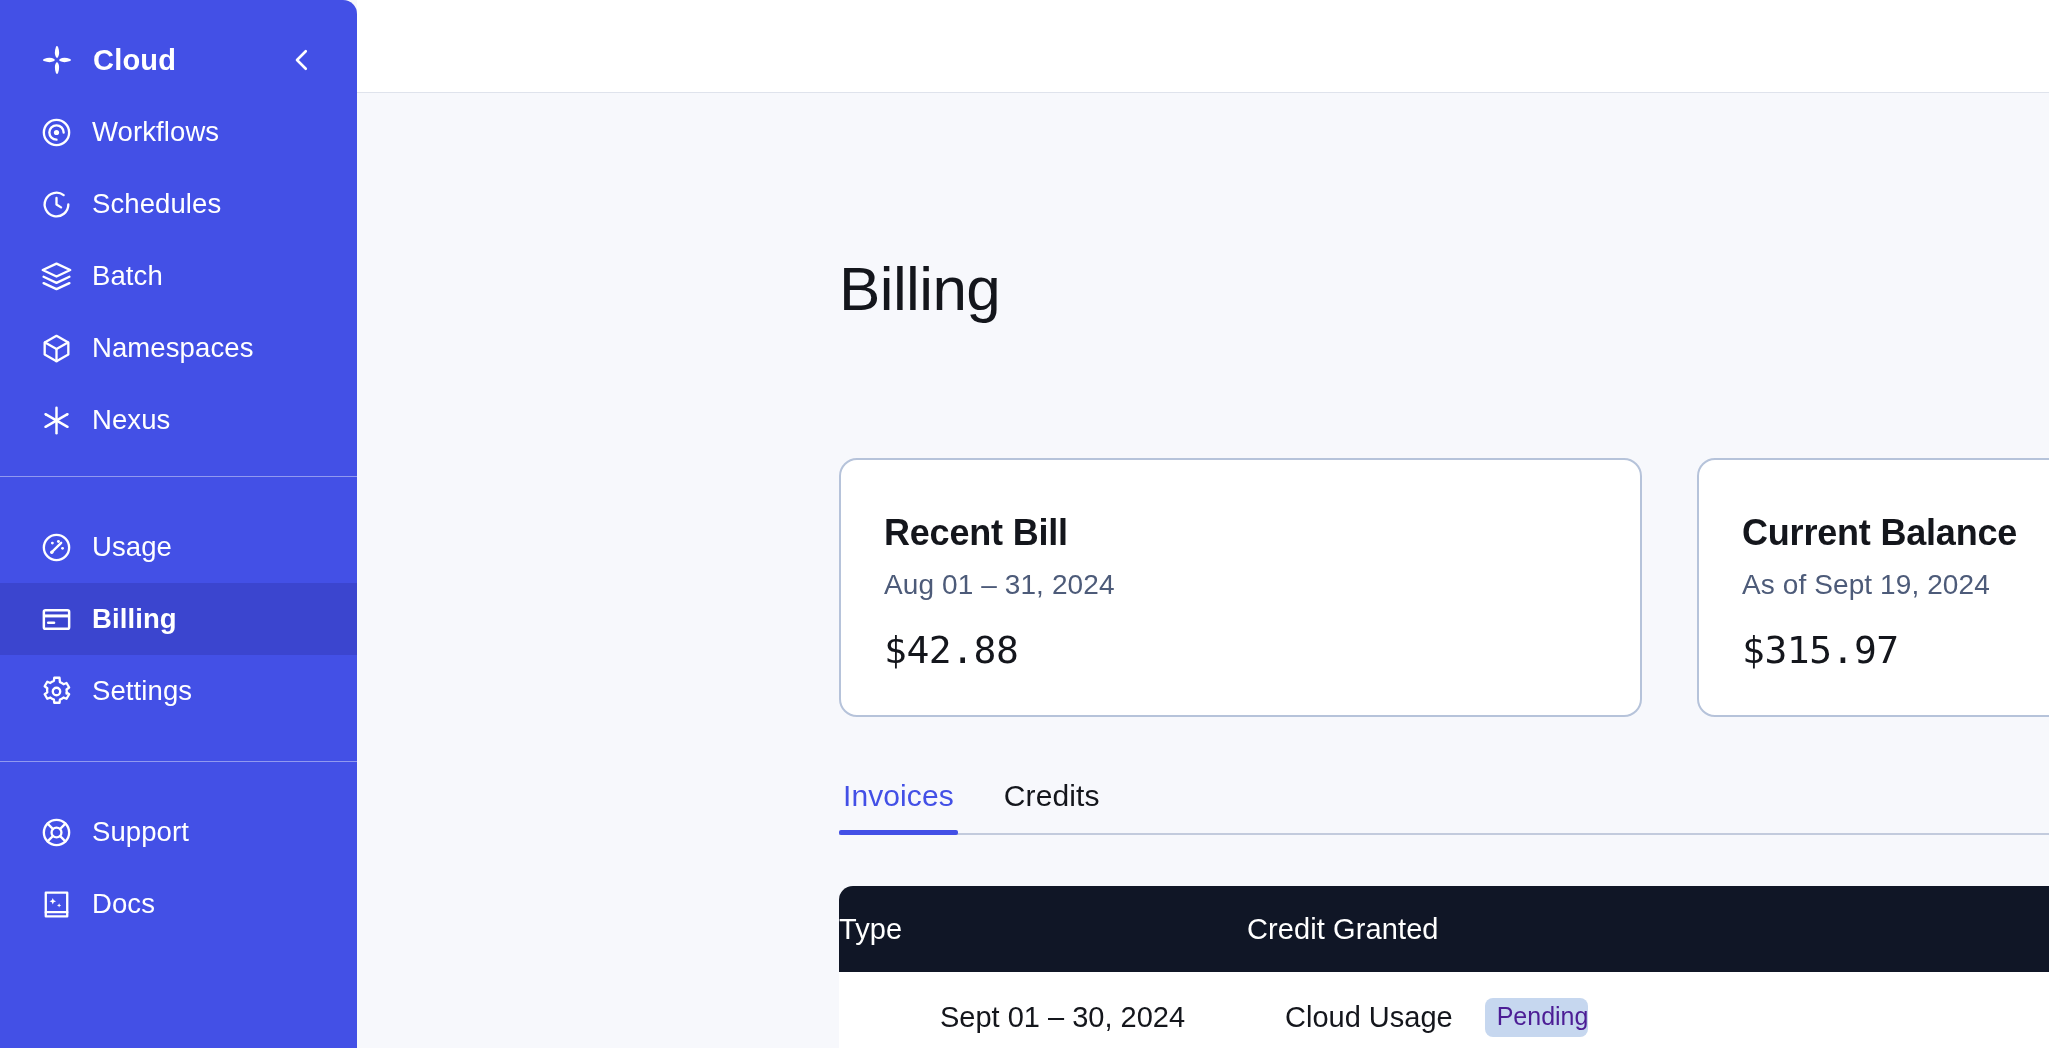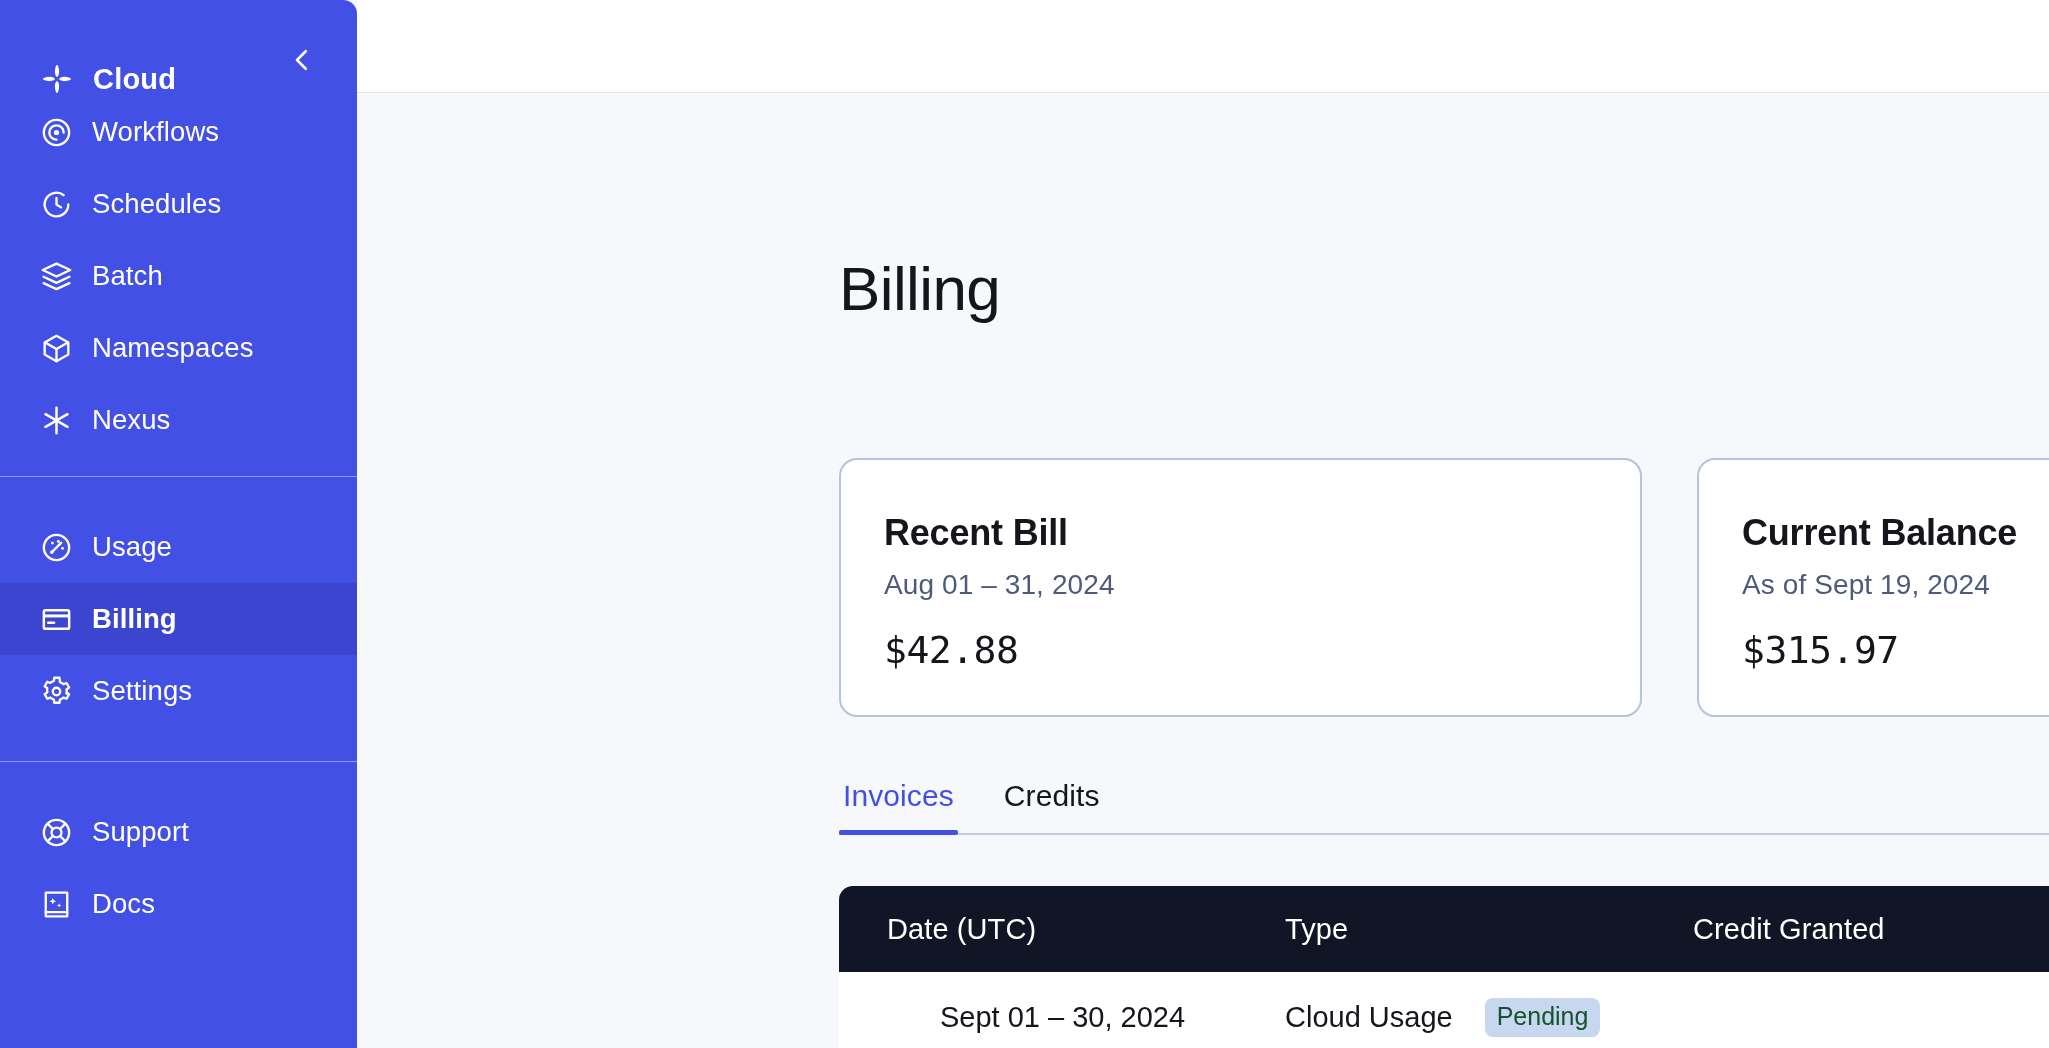--- a/index.html
+++ b/index.html
@@ -49,21 +49,21 @@
     letter-spacing:.1px;
     cursor:pointer;
     user-select:none;
   }
   .sb-item .sb-label { white-space:nowrap; }
   .sb-item.active { background:#3b45cf; }
   .sb-item.active .sb-label { font-weight:bold; }
 
   .sb-brand {
     display:flex;
-    align-items:flex-end;
+    align-items:center;
     height:72px;
     padding:0 0 0 40px;
     position:relative;
   }
   .sb-brand .sb-label {
     font-size:29px;
     font-weight:bold;
     margin-left:19px;
     letter-spacing:.2px;
   }
@@ -213,24 +213,24 @@
   .td-date .dl-slot { width:34px; height:34px; display:flex; align-items:center; justify-content:center; }
   .td-type {
     flex:0 0 408px;
     display:flex;
     align-items:center;
     gap:32px;
   }
   .td-credit { flex:1 1 auto; }
   .badge {
     background:#c6d7ef;
-    color:#14532d;
+    color:#4c1d95;
     border-radius:8px;
     font-size:25px;
-    padding:6px 12px 8px 12px;
+    padding:6px 0 8px 12px;
     line-height:1;
     white-space:nowrap;
   }
 </style>
 </head>
 <body>
 
 <div class="app">
 
   <nav class="sidebar">
@@ -405,21 +405,20 @@
         </div>
       </div>
 
       <div class="tabs">
         <div class="tab active">Invoices</div>
         <div class="tab">Credits</div>
       </div>
 
       <div class="table">
         <div class="thead">
-          <div class="th-date">Date (UTC)</div>
           <div class="th-type">Type</div>
           <div class="th-credit">Credit Granted</div>
         </div>
 
         <div class="trow">
           <div class="td-date">
             <span class="dl-slot"></span>
             <span>Sept 01 – 30, 2024</span>
           </div>
           <div class="td-type">

